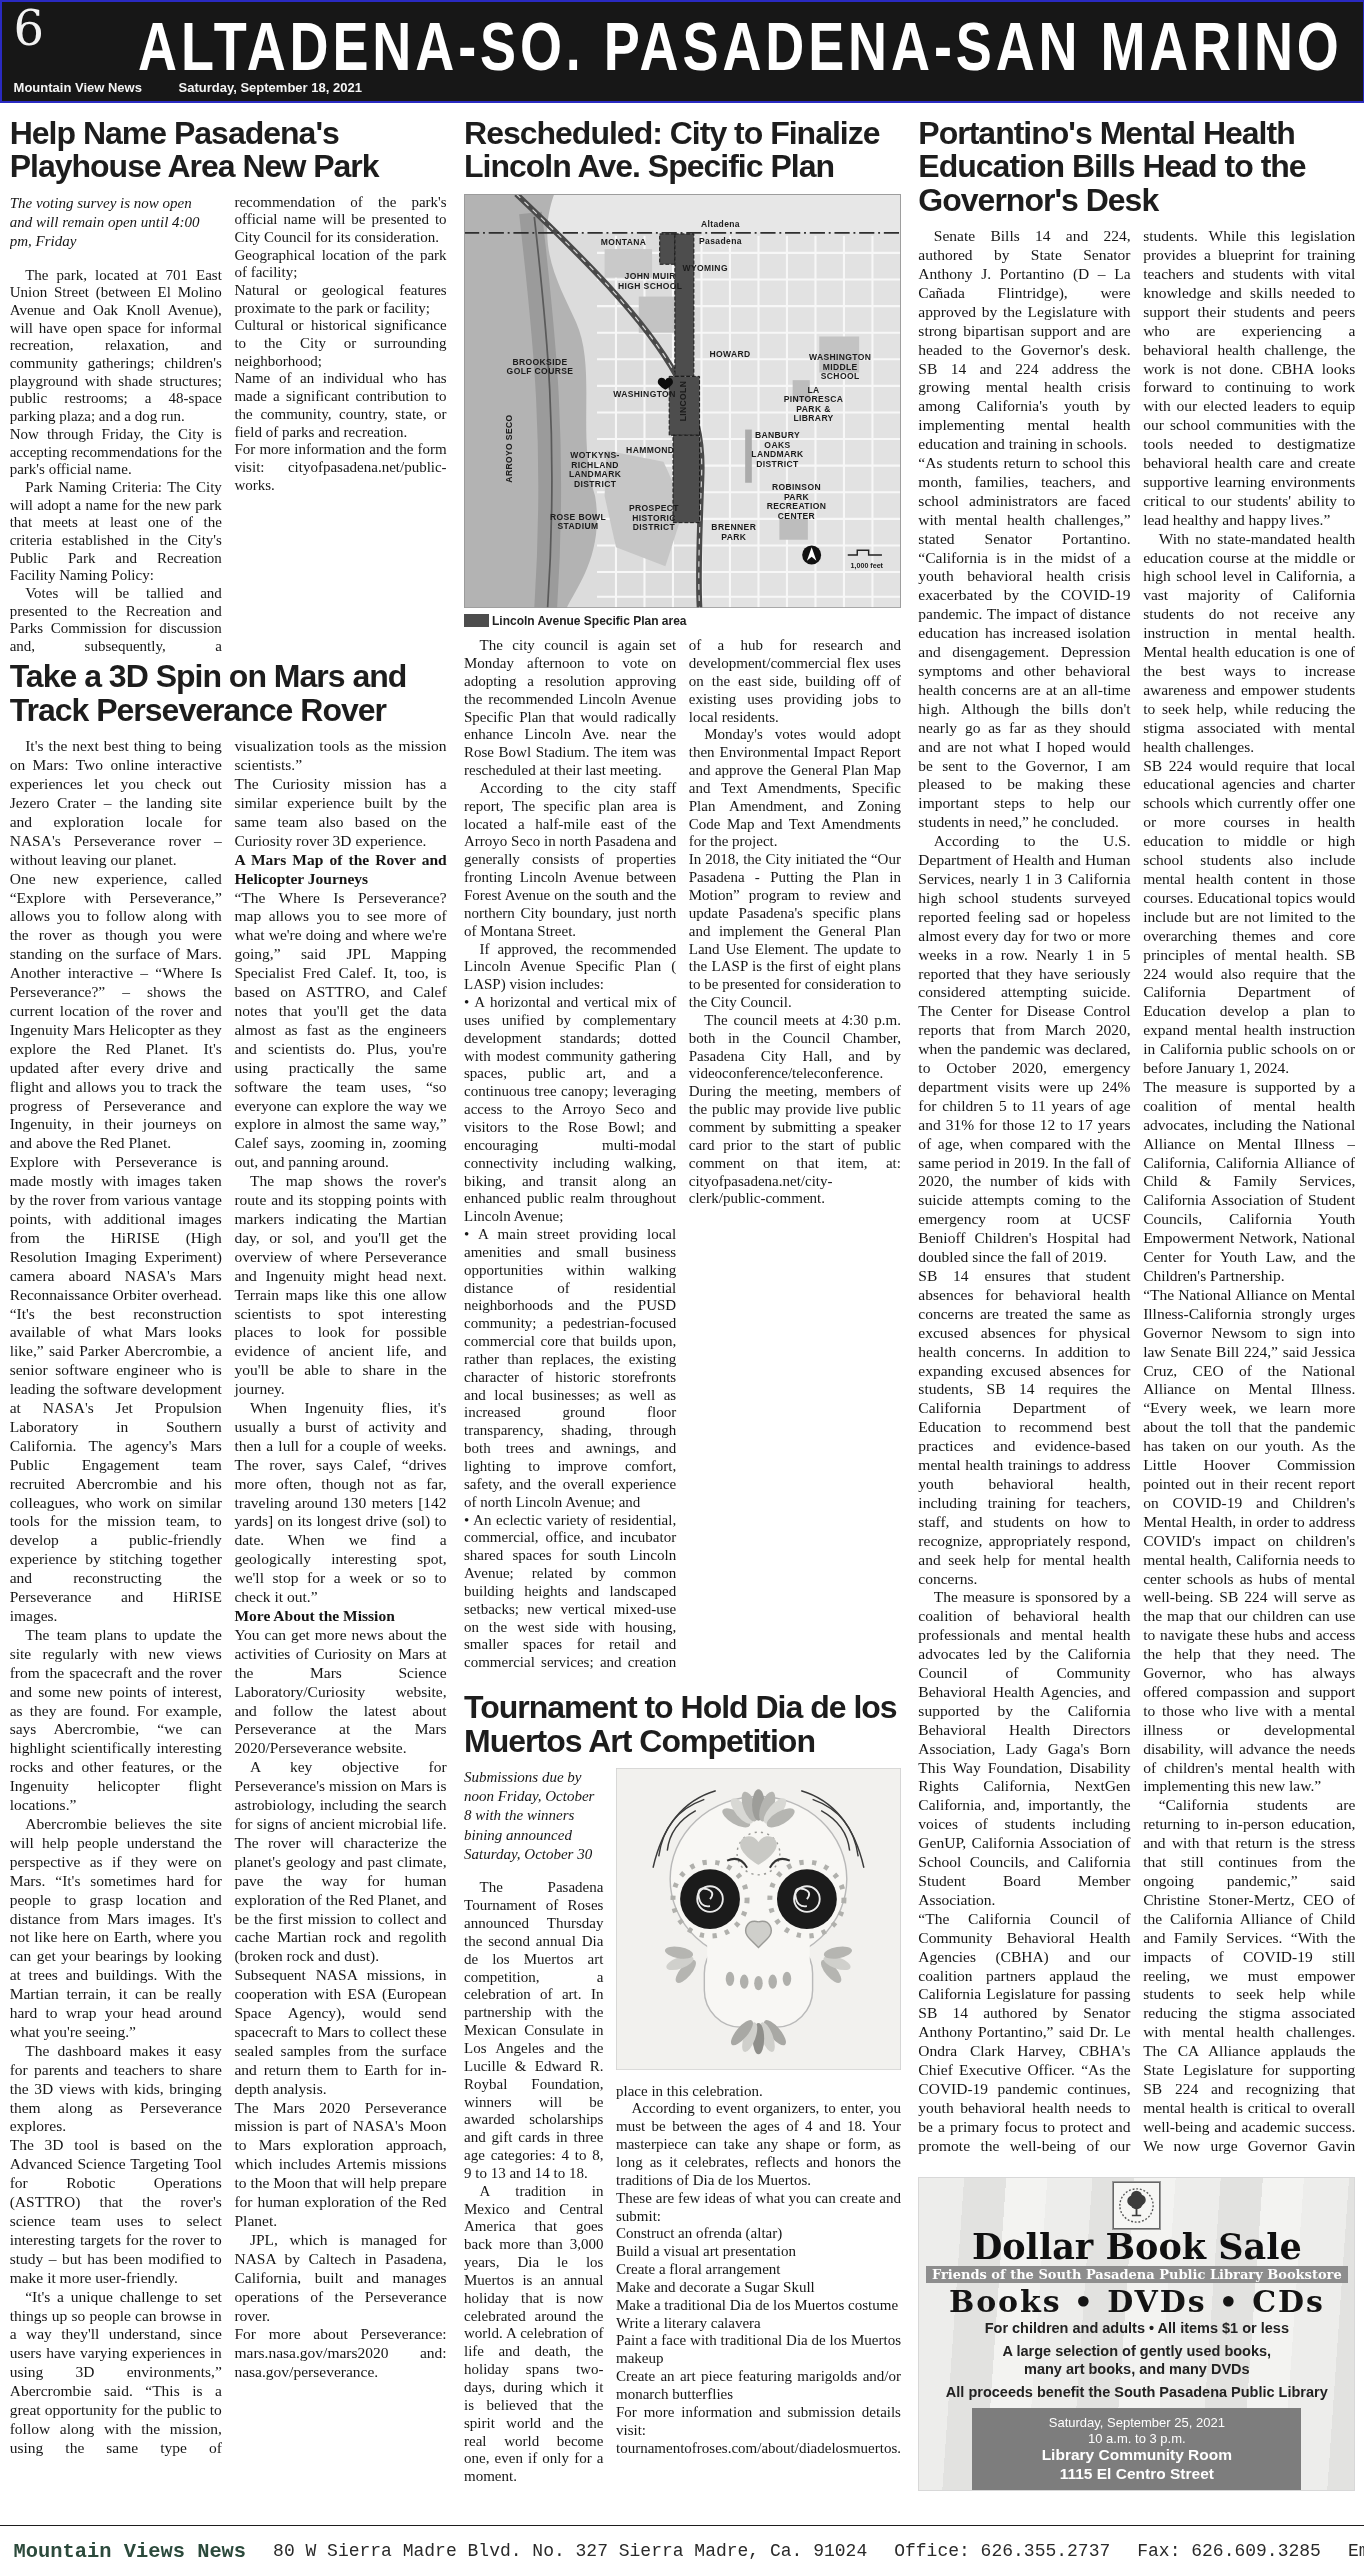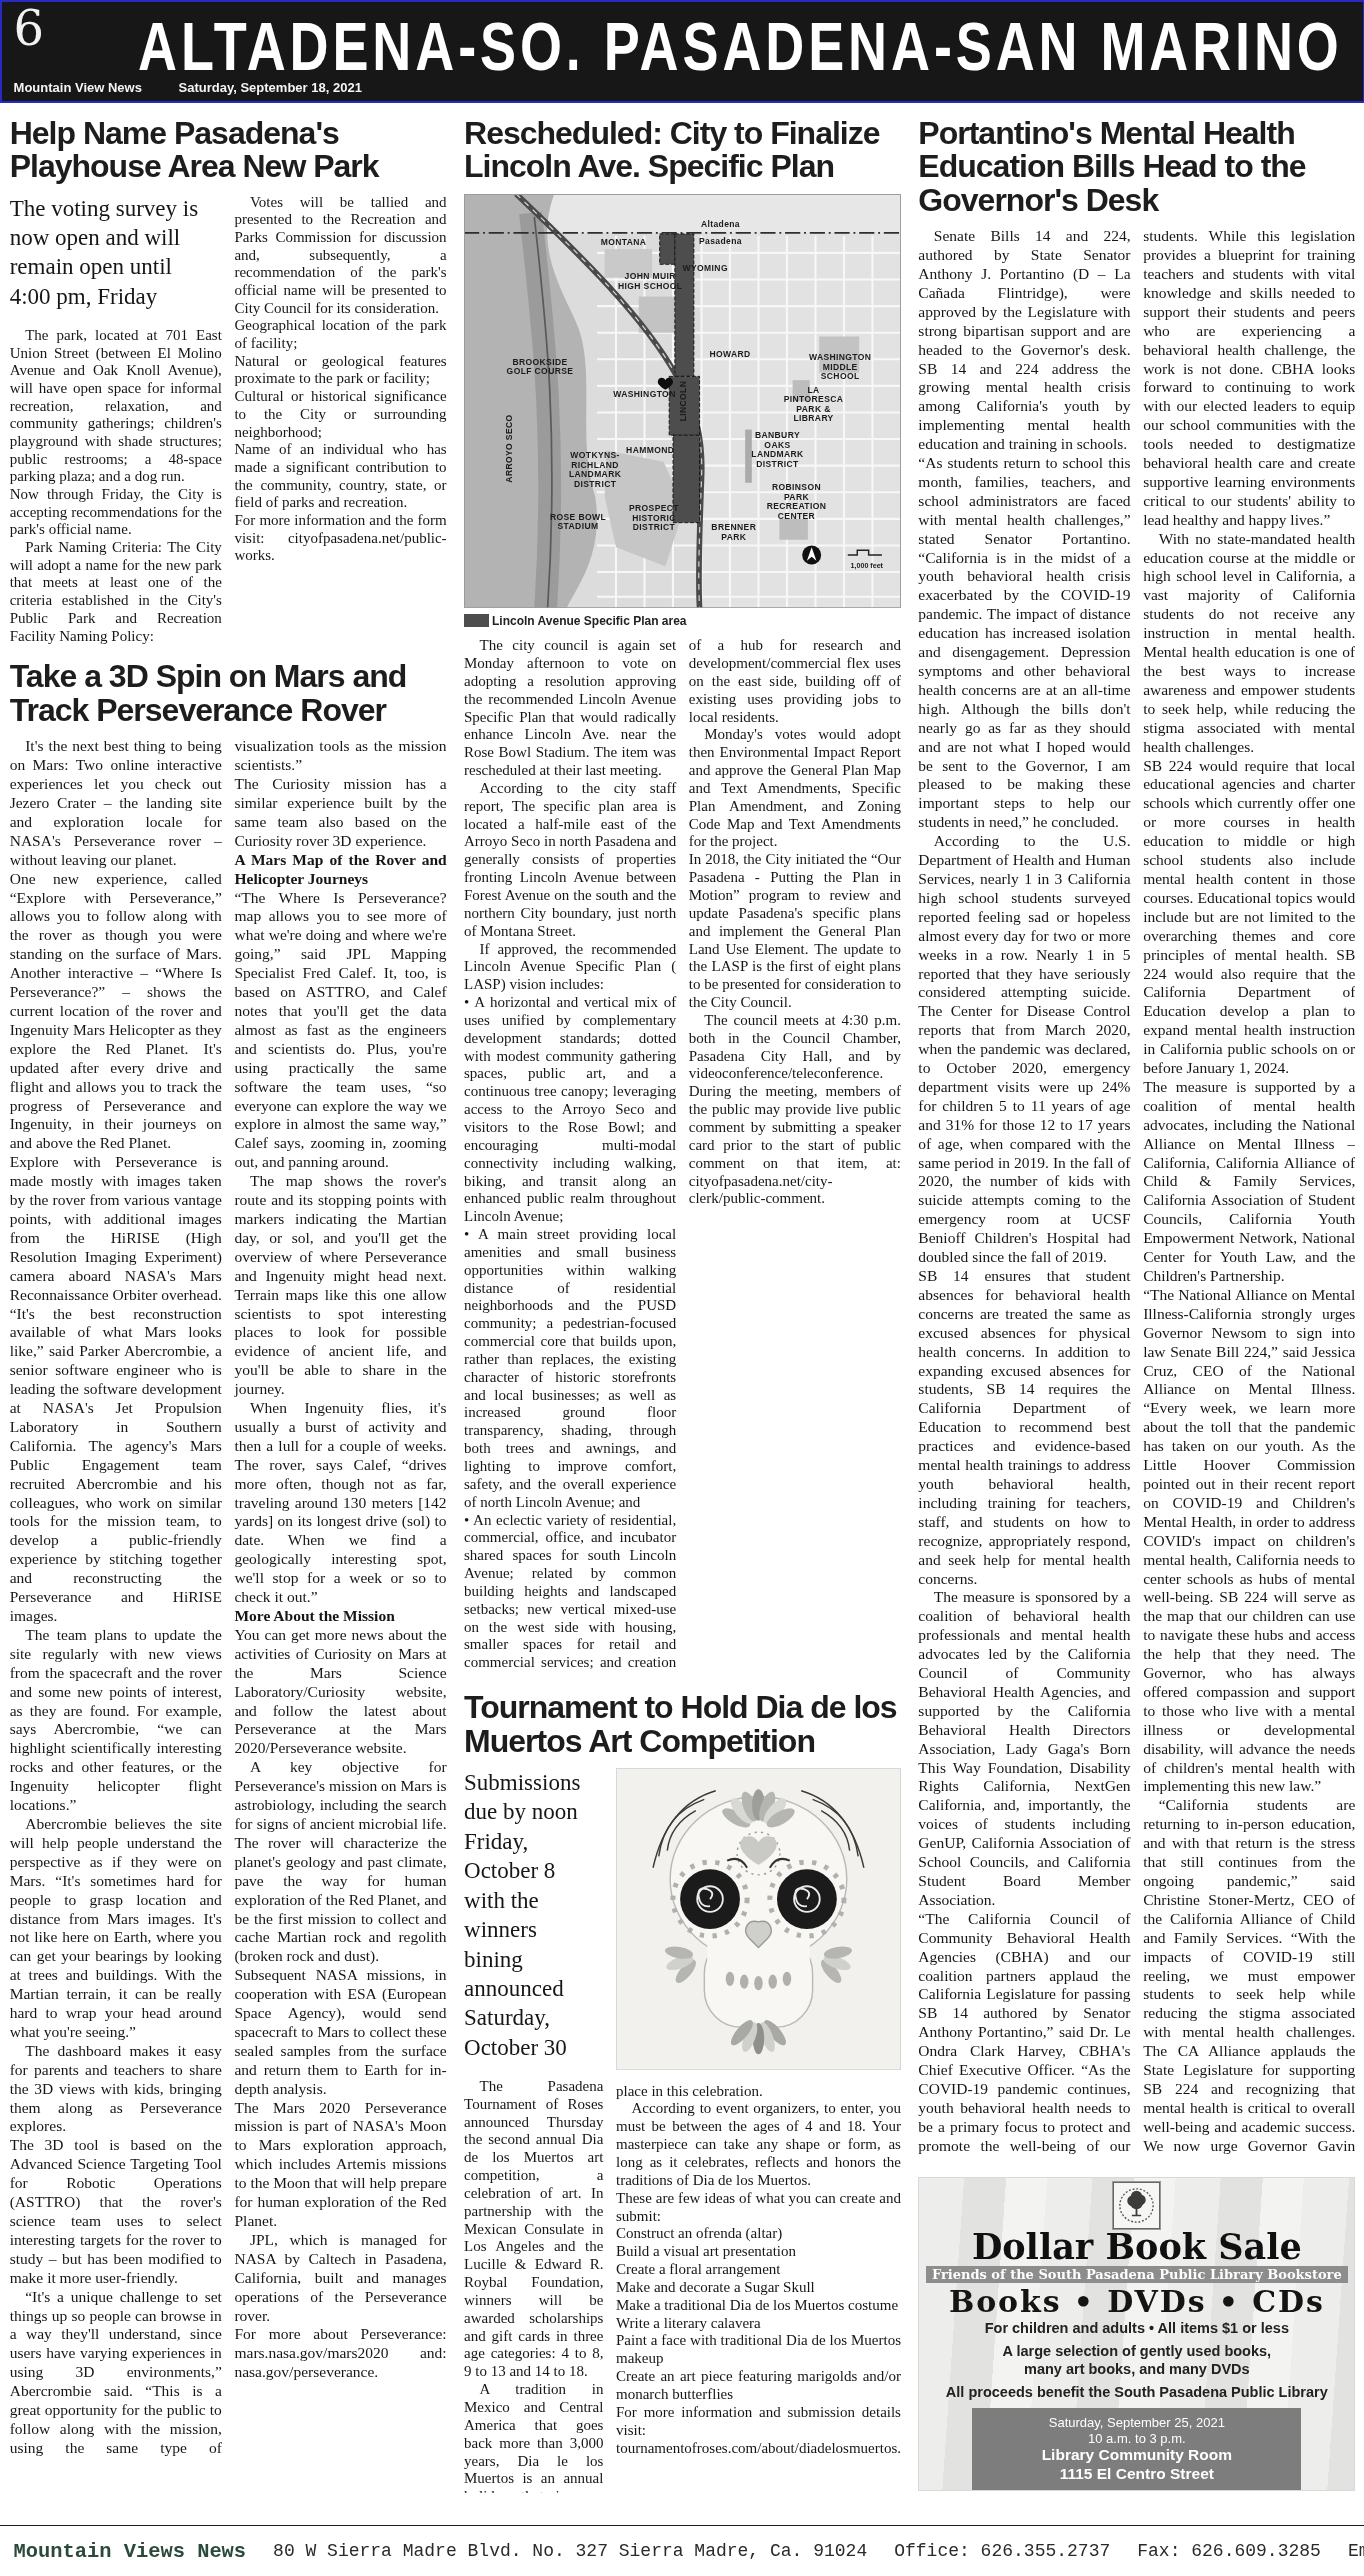--- a/index.html
+++ b/index.html
@@ -20,21 +20,21 @@
   .content{position:absolute;top:109px;left:0;right:0;bottom:54px;
            display:grid;grid-template-columns:1fr 1fr 1fr;gap:17.4px;padding:5.8px 9.7px 0;}
   .col{overflow:hidden;}
   .headline{font-family:"Liberation Sans",sans-serif;font-weight:bold;color:#1d1d1d;
             font-size:32px;line-height:1.05;letter-spacing:-1px;margin:1.9px 0 9.7px;}
   .two-col{column-count:2;column-gap:12.6px;column-fill:auto;overflow:hidden;
            text-align:justify;}
   .para{margin:0;text-indent:15.5px;}
   .para.flush{text-indent:0;}
   .para.subhead{text-indent:0;font-weight:bold;}
-  .para.lead,.lead{font-size:23px;line-height:1.28;text-indent:0;
+  .para.lead,.lead{font-style:italic;font-size:15px;line-height:1.28;text-indent:0;
            text-align:left;margin:0 5.8px 15.5px 0;}
   .fs-park{font-size:15px;line-height:1.18;height:465px;}
   .fs-mars{font-size:15.5px;line-height:1.22;height:1756px;}
   .fs-lincoln{font-size:15px;line-height:1.19;height:1052px;}
   .fs-port{font-size:15.5px;line-height:1.22;height:1944px;}
   
   .mapwrap{margin:1.9px 0 5.8px;}
   .map-svg{display:block;width:100%;height:auto;}
   .map-label{font-family:"Liberation Sans",sans-serif;font-weight:bold;font-size:9px;
              letter-spacing:.4px;fill:#1b1b1b;}

